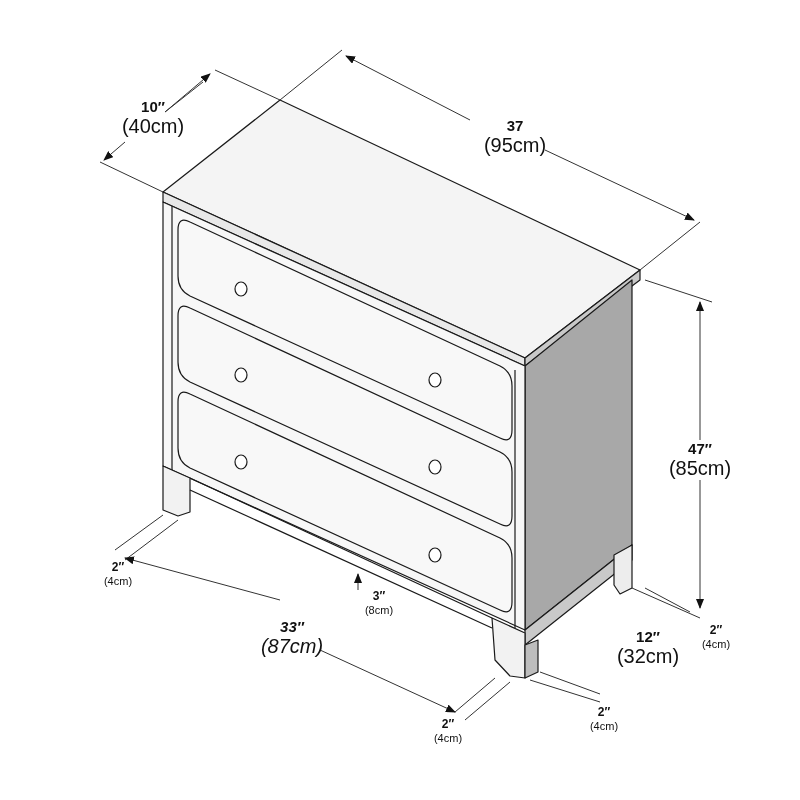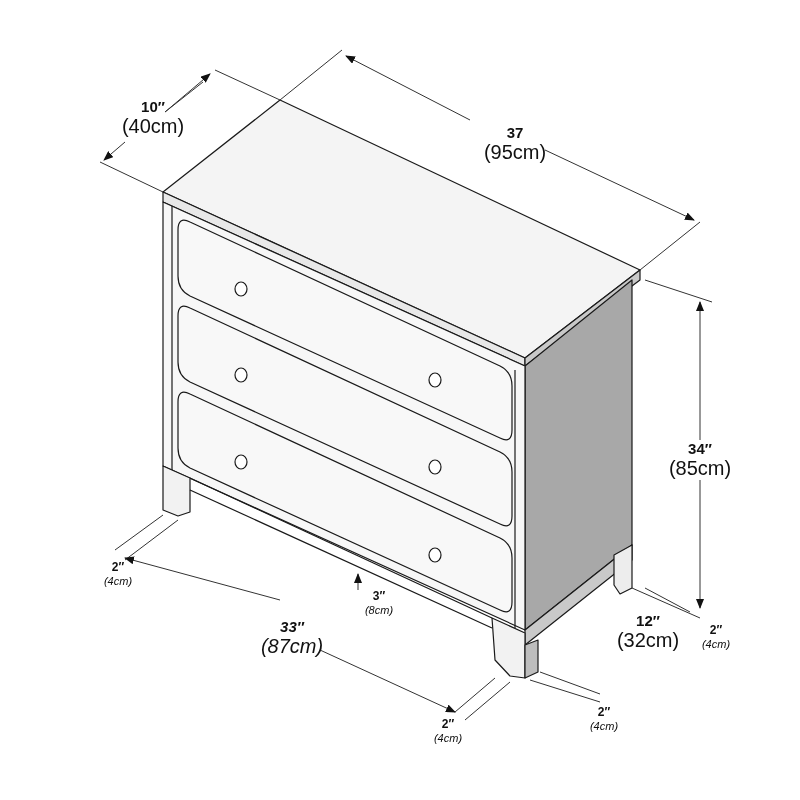--- a/index.html
+++ b/index.html
@@ -2,21 +2,21 @@
 <html><head>
 <meta charset="utf-8">
 <style>
   html,body{margin:0;padding:0;background:#ffffff;}
   body{width:800px;height:800px;overflow:hidden;position:relative;font-family:"Liberation Sans",sans-serif;}
   svg{position:absolute;left:0;top:0;}
   .lbl{position:absolute;text-align:center;color:#111;line-height:1.15;}
   .big .main{font-weight:bold;font-size:15px;}
   .big .sub{font-size:20px;}
   .small .main{font-weight:bold;font-size:12px;}
-  .small .sub{font-size:11px;font-style:italic;}
+  .small .sub{font-size:11px;}
   .lbl span{display:block;}
 </style>
 </head>
 <body>
 
 <svg width="800" height="800" viewBox="0 0 800 800">
   <defs>
     <marker id="ah" markerWidth="10" markerHeight="8" refX="9" refY="4" orient="auto">
       <path d="M0,0 L10,4 L0,8 Z" fill="#111"></path>
     </marker>
@@ -80,29 +80,29 @@
     <line x1="530" y1="680" x2="600" y2="702"></line>
     <line x1="540" y1="672" x2="600" y2="694"></line>
     <line x1="358" y1="590" x2="358" y2="574" marker-end="url(#ah)"></line>
   </g>
 </svg>
 
 <div class="lbl big" style="left:118px;top:98px;width:70px;">
   <span class="main">10″</span>
   <span class="sub">(40cm)</span>
 </div>
-<div class="lbl big" style="left:480px;top:124px;width:70px;">
+<div class="lbl big" style="left:480px;top:117px;width:70px;">
   <span class="main">37</span>
   <span class="sub">(95cm)</span>
 </div>
 <div class="lbl big" style="left:664px;top:440px;width:72px;">
-  <span class="main">34″</span>
+  <span class="main">47″</span>
   <span class="sub">(85cm)</span>
 </div>
-<div class="lbl big" style="left:612px;top:612px;width:72px;">
+<div class="lbl big" style="left:612px;top:628px;width:72px;">
   <span class="main">12″</span>
   <span class="sub">(32cm)</span>
 </div>
 <div class="lbl small" style="left:694px;top:624px;width:44px;">
   <span class="main">2″</span>
   <span class="sub">(4cm)</span>
 </div>
 <div class="lbl small" style="left:96px;top:561px;width:44px;">
   <span class="main">2″</span>
   <span class="sub">(4cm)</span>

